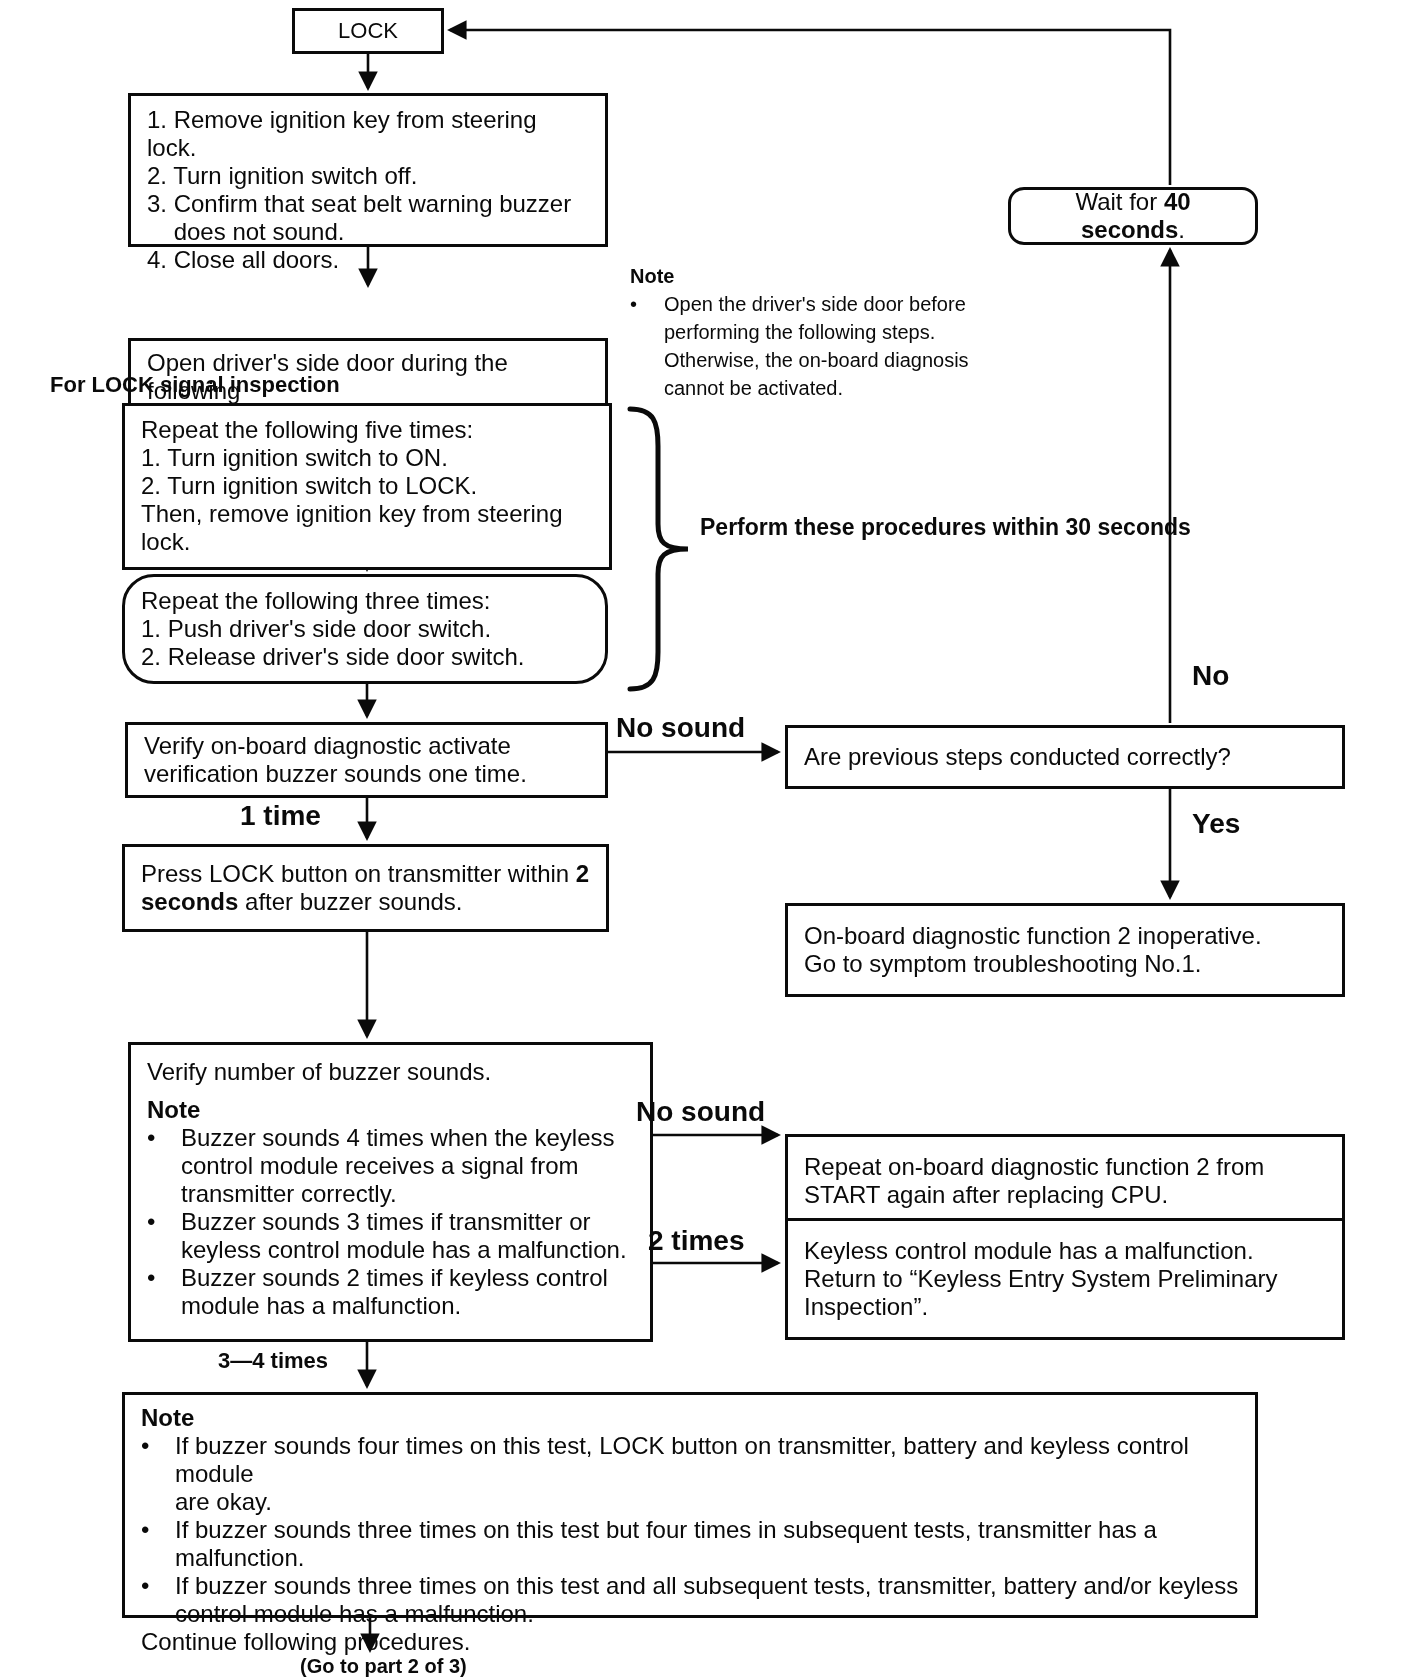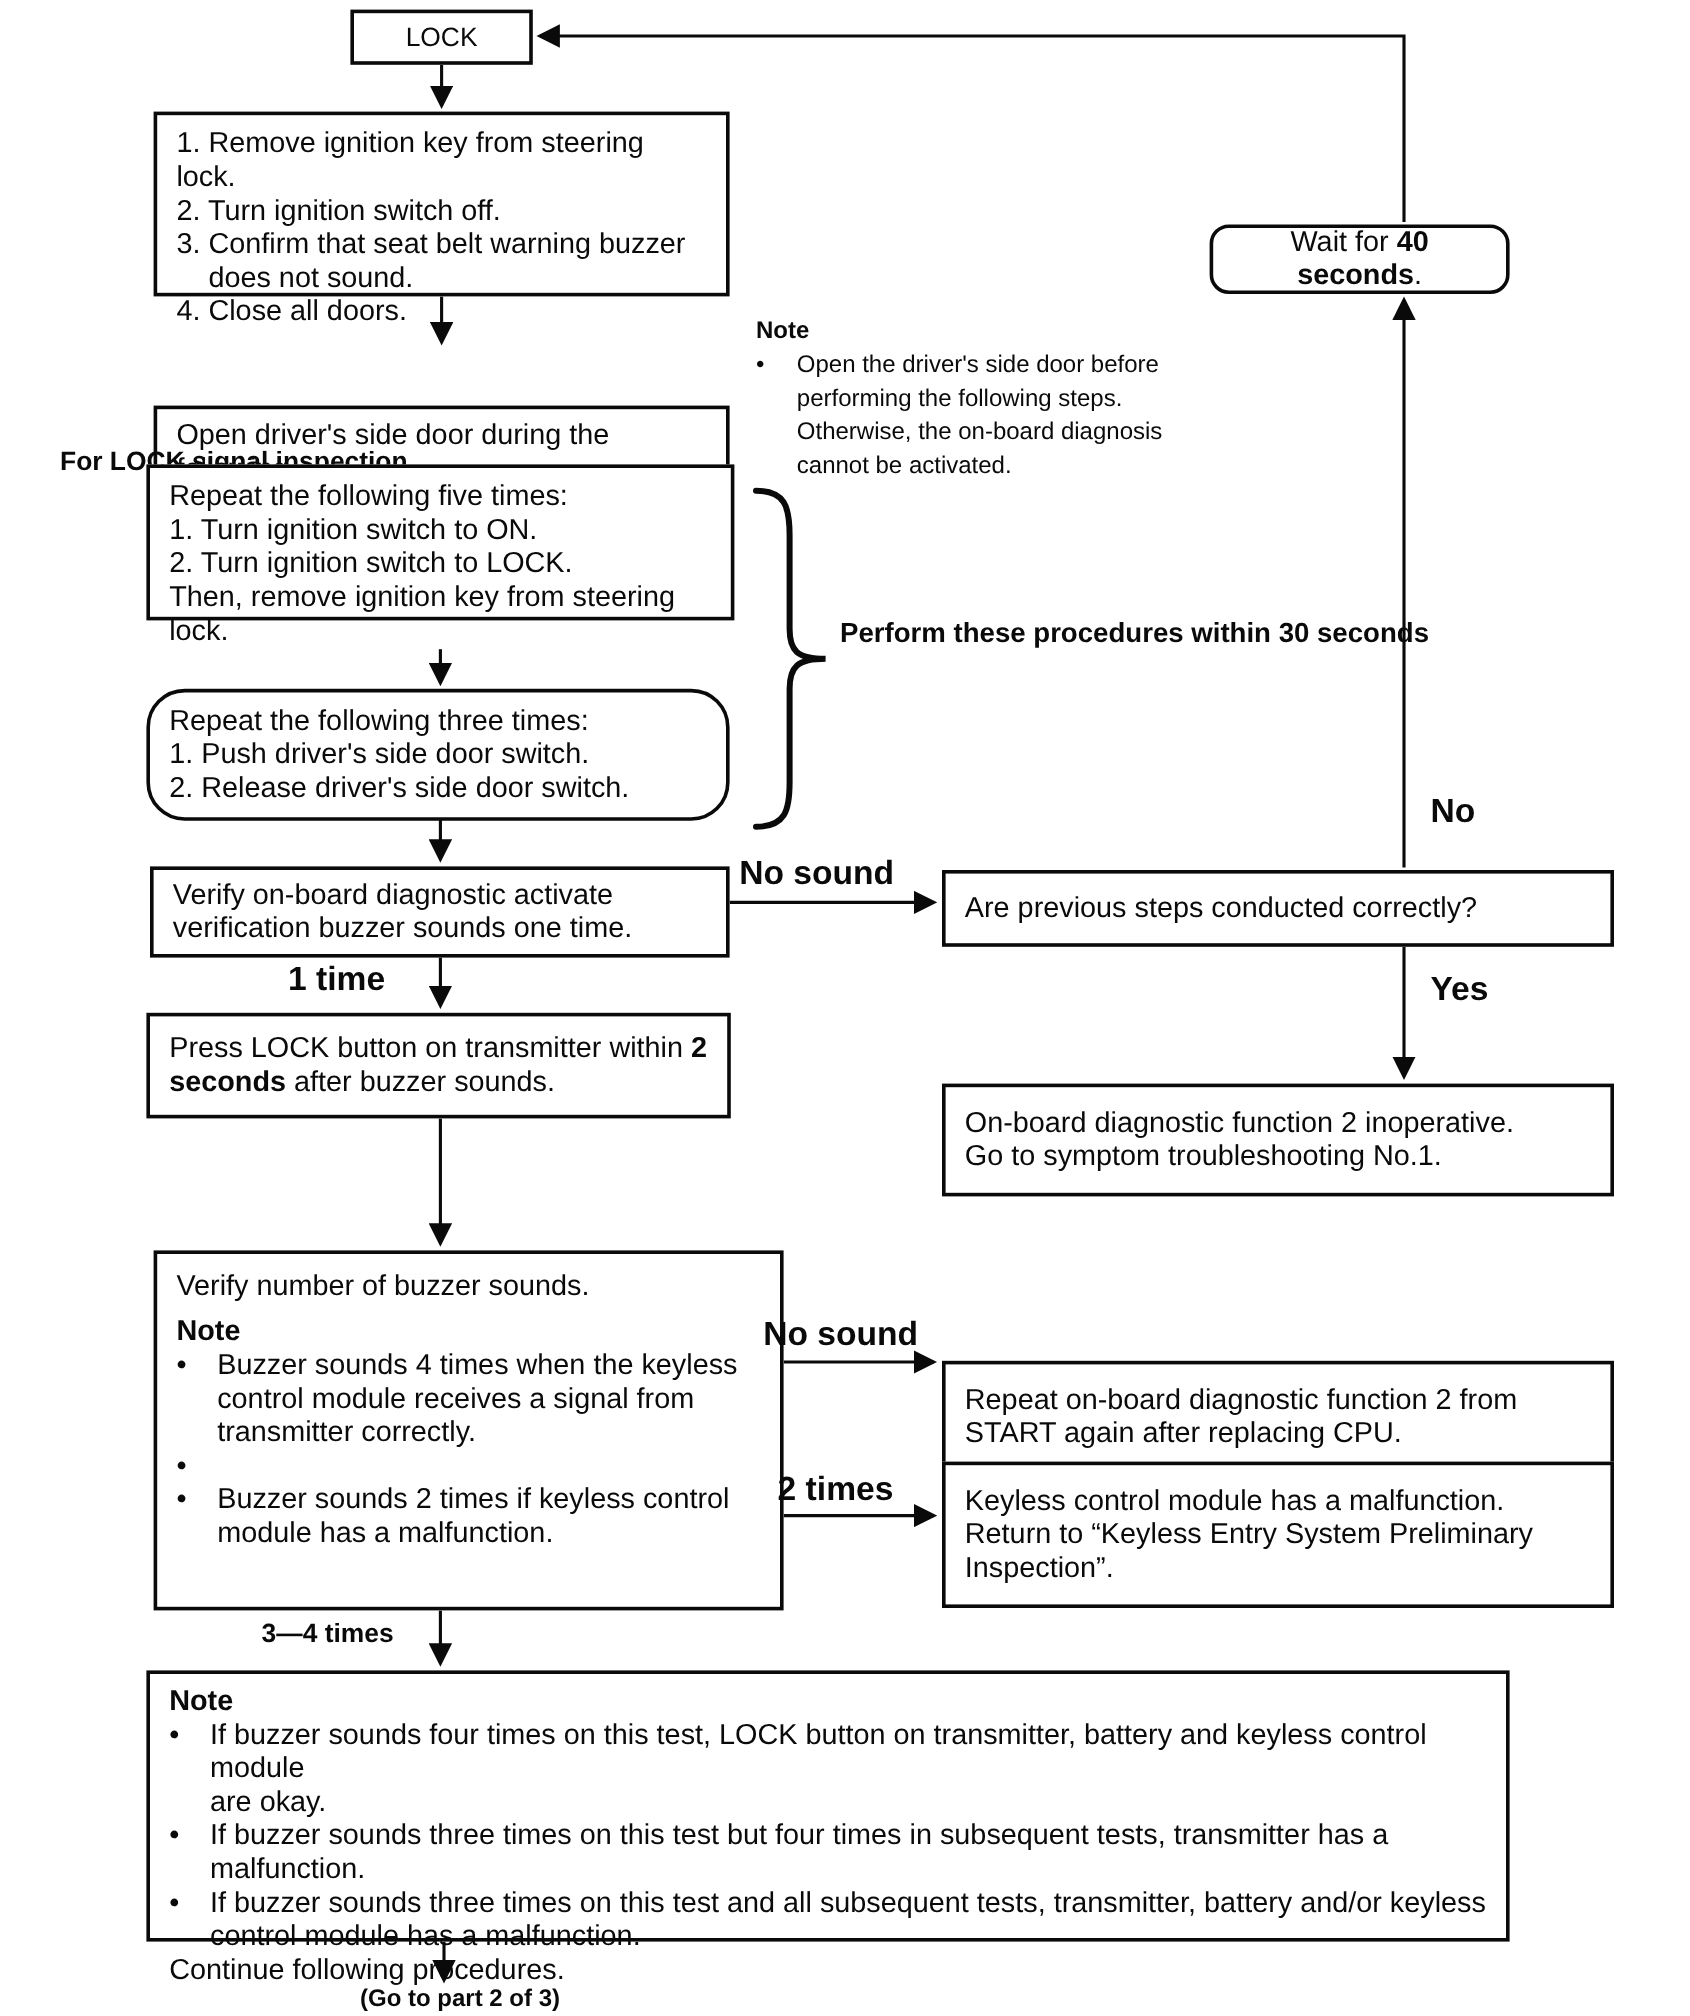--- a/index.html
+++ b/index.html
@@ -67,21 +67,21 @@
 4. Close all doors.</div>
   </div>
 
   <div class="fbox" style="left:128px;top:290px;width:480px;height:74px;padding-top:8px;margin-top:48px;">
     <div class="pre">Open driver's side door during the following
 steps.</div>
   </div>
 
   <div class="lbl" style="left:50px;top:372px;font-size:22px;">For LOCK signal inspection</div>
 
-  <div class="fbox" style="left:122px;top:387px;width:490px;height:130px;">
+  <div class="fbox" style="left:122px;top:403px;width:490px;height:167px;">
     <div class="pre">Repeat the following five times:
 1. Turn ignition switch to ON.
 2. Turn ignition switch to LOCK.
 Then, remove ignition key from steering lock.</div>
   </div>
 
   <div class="fbox" style="left:122px;top:574px;width:486px;height:110px;border-radius:32px;">
     <div class="pre">Repeat the following three times:
 1. Push driver's side door switch.
 2. Release driver's side door switch.</div>
@@ -136,20 +136,22 @@
     <div class="gap"></div>
     <div class="note-title">Note</div>
     <div class="bullet-row">
       <span class="bullet-marker">•</span>
       <span class="pre">Buzzer sounds 4 times when the keyless
 control module receives a signal from
 transmitter correctly.</span>
     </div>
     <div class="bullet-row">
       <span class="bullet-marker">•</span>
+      <span class="pre">Buzzer sounds 3 times if transmitter or
+keyless control module has a malfunction.</span>
     </div>
     <div class="bullet-row">
       <span class="bullet-marker">•</span>
       <span class="pre">Buzzer sounds 2 times if keyless control
 module has a malfunction.</span>
     </div>
   </div>
 
   <div class="lbl" style="left:636px;top:1096px;">No sound</div>
   <div class="lbl" style="left:648px;top:1225px;">2 times</div>

